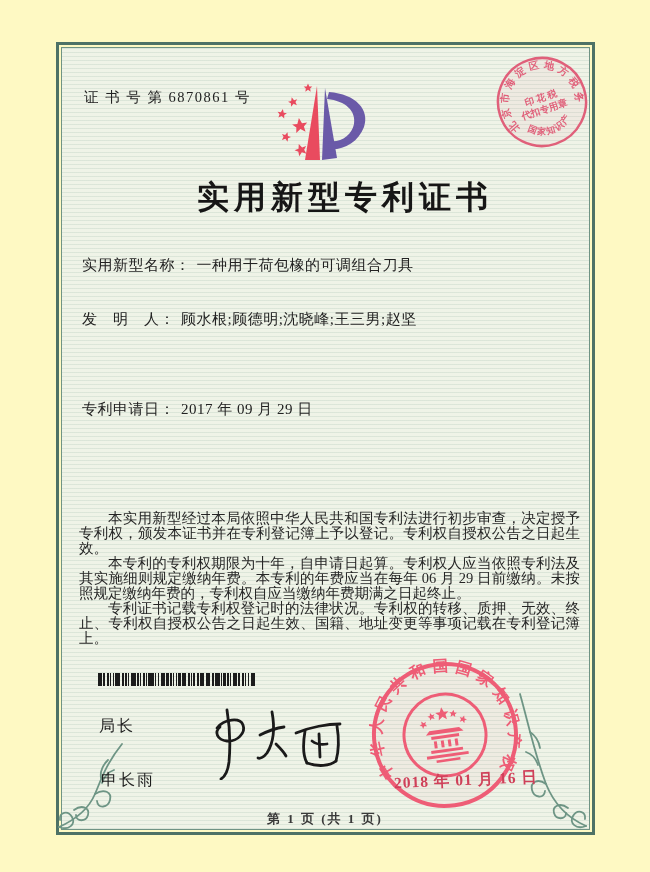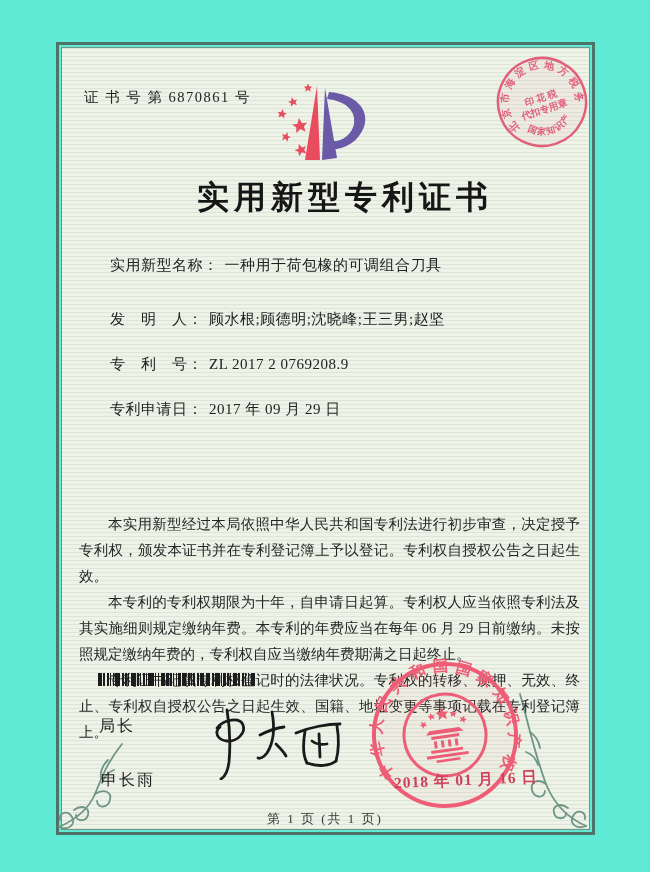--- a/index.html
+++ b/index.html
@@ -4,21 +4,21 @@
 <style>
   html,body{margin:0;padding:0;}
   body{
     width:650px;height:872px;
     font-family:"Liberation Serif", serif;
     background:#f8f6ee;
     position:relative;
     overflow:hidden;
     color:#1d1d1d;
   }
-  .page{position:absolute;inset:0;background:#5eead4;}
+  .page{position:absolute;inset:0;background:#fef9c3;}
   
   .frame{
     position:absolute;left:56px;top:42px;width:539px;height:793px;
     border:3px solid #4e7266;padding:2px;box-sizing:border-box;
   }
   .frame-inner{
     width:100%;height:100%;box-sizing:border-box;
     border:1px solid #6f9384;
     background-color:#eff3e7;
     background-image:repeating-linear-gradient(0deg,
@@ -28,27 +28,27 @@
   .cert-no{
     position:absolute;left:84px;top:88px;
     font-size:14.5px;letter-spacing:1.5px;color:#222;
   }
   .logo{position:absolute;left:270px;top:78px;width:112px;height:92px;}
   .title{
     position:absolute;left:0;right:0;top:176px;text-align:center;
     font-size:32px;font-weight:bold;letter-spacing:5px;color:#161616;padding-left:40px;
   }
   .field{
-    position:absolute;left:110px;width:470px;
+    position:absolute;left:82px;width:470px;
     font-size:15px;color:#222;letter-spacing:0.5px;white-space:nowrap;
   }
   .flabel{margin-right:6px;}
   .paras{
     position:absolute;left:79px;top:511px;width:501px;
-    font-size:14.5px;line-height:26px;color:#252525;
+    font-size:14.5px;line-height:15px;color:#252525;
     text-align:justify;
   }
   .paras p{margin:0;text-indent:2em;}
   .barcode{
     position:absolute;left:98px;top:673px;width:157px;height:13px;
     background-image:
       repeating-linear-gradient(90deg,#1c1c1c 0 1px, transparent 1px 3px),
       repeating-linear-gradient(90deg,#1c1c1c 0 2px, transparent 2px 9px),
       repeating-linear-gradient(90deg,#1c1c1c 0 1px, transparent 1px 5px),
       repeating-linear-gradient(90deg,#1c1c1c 0 3px, transparent 3px 17px);
@@ -58,21 +58,21 @@
   .signature{position:absolute;left:195px;top:696px;width:150px;height:84px;}
   .seal{position:absolute;left:366px;top:656px;width:158px;height:158px;transform:rotate(-8deg);}
   .seal-date{
     position:absolute;left:394px;top:770px;
     color:#cf4059;font-size:15.5px;font-weight:bold;letter-spacing:1px;
     transform:rotate(-2.5deg);white-space:nowrap;
   }
   .tax-stamp{position:absolute;left:492px;top:52px;width:100px;height:100px;transform:rotate(-18deg);}
   .footer{
     position:absolute;left:0;right:0;top:810px;text-align:center;
-    font-size:13px;letter-spacing:2px;color:#3a3a3a;
+    font-size:13px;letter-spacing:2px;color:#3a3a3a;font-weight:bold;
   }
   .flourish{position:absolute;}
   .flourish.bl{left:44px;top:740px;width:86px;height:94px;}
   .flourish.br{left:514px;top:692px;width:86px;height:142px;transform:scaleX(-1);}
 </style>
 </head>
 <body>
 
 <div class="page">
 
@@ -138,23 +138,20 @@
     <text x="0" y="11" text-anchor="middle" font-size="9.5" fill="#e0607a" font-weight="bold">代扣专用章</text>
   </svg>
 
   <div class="title">实用新型专利证书</div>
 
   <div class="field" style="top:256px">
     <span class="flabel">实用新型名称：</span><span class="fvalue">一种用于荷包橡的可调组合刀具</span>
   </div>
   <div class="field" style="top:310px">
     <span class="flabel">发　明　人：</span><span class="fvalue">顾水根;顾德明;沈晓峰;王三男;赵坚</span>
-  </div>
-  <div class="field" style="top:355px">
-    <span class="flabel">专　利　号：</span><span class="fvalue">ZL 2017 2 0769208.9</span>
   </div>
   <div class="field" style="top:400px">
     <span class="flabel">专利申请日：</span><span class="fvalue">2017 年 09 月 29 日</span>
   </div>
 
   <div class="paras">
     <p>本实用新型经过本局依照中华人民共和国专利法进行初步审查，决定授予专利权，颁发本证书并在专利登记簿上予以登记。专利权自授权公告之日起生效。</p>
     <p>本专利的专利权期限为十年，自申请日起算。专利权人应当依照专利法及其实施细则规定缴纳年费。本专利的年费应当在每年 06 月 29 日前缴纳。未按照规定缴纳年费的，专利权自应当缴纳年费期满之日起终止。</p>
     <p>专利证书记载专利权登记时的法律状况。专利权的转移、质押、无效、终止、专利权自授权公告之日起生效、国籍、地址变更等事项记载在专利登记簿上。</p>
   </div>

